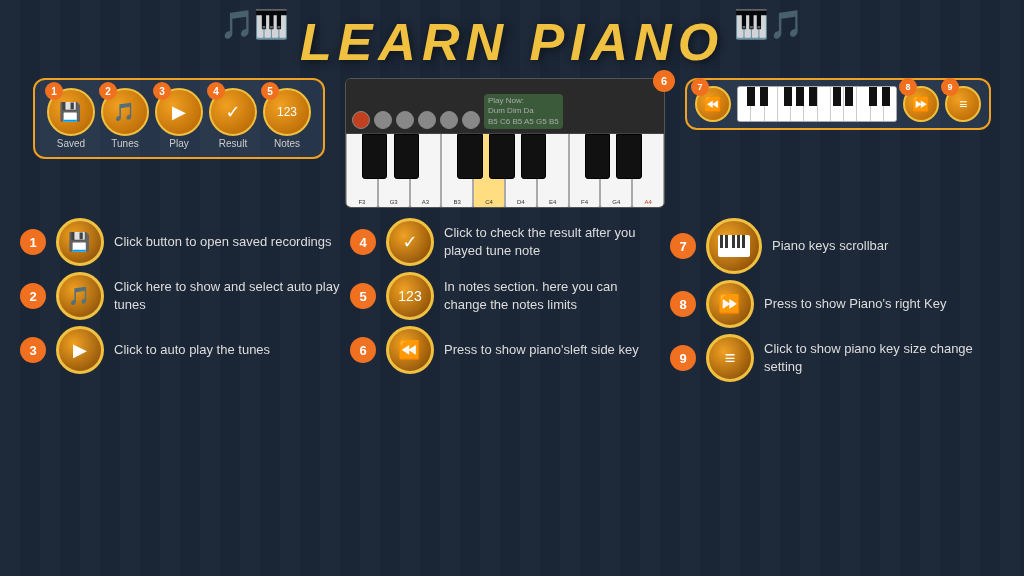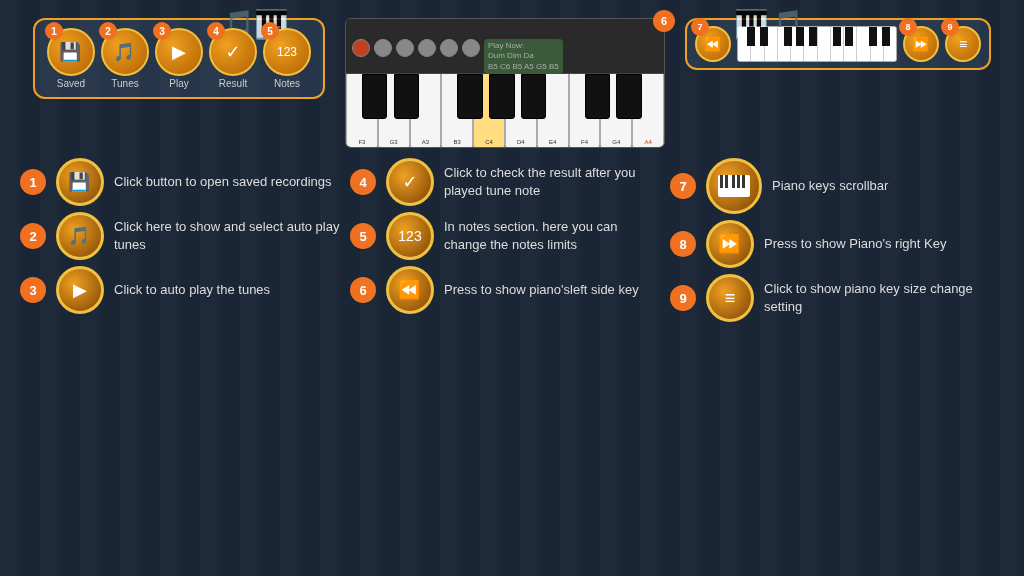--- a/index.html
+++ b/index.html
@@ -128,22 +128,22 @@
       height: 130px;
       position: relative;
       overflow: hidden;
       flex-shrink: 0;
     }
     .piano-mockup .pm-top {
       height: 55px;
       background: #2a2a2a;
       border-bottom: 1px solid #444;
       display: flex;
-      align-items: flex-start;
-      padding: 20px 6px;
+      align-items: flex-end;
+      padding: 4px 6px;
       gap: 4px;
       font-size: 9px;
       color: #aaa;
     }
     .pm-circle {
       width: 18px; height: 18px;
       border-radius: 50%;
       background: #555;
       border: 1px solid #888;
     }
@@ -292,20 +292,21 @@
       justify-content: center;
       flex-shrink: 0;
     }
     .piano-icon-sm svg { width: 32px; height: 22px; }
   </style>
 </head>
 <body>
 
 <div class="title-area">
   <span class="music-note-left">🎵🎹</span>
+  <h1>LEARN PIANO</h1>
   <span class="music-note-right">🎹🎵</span>
 </div>
 
 <div class="top-section">
 
   <div class="toolbar-box">
     <div class="toolbar-buttons">
 
       <div class="toolbar-btn-wrap">
         <div class="toolbar-btn">

